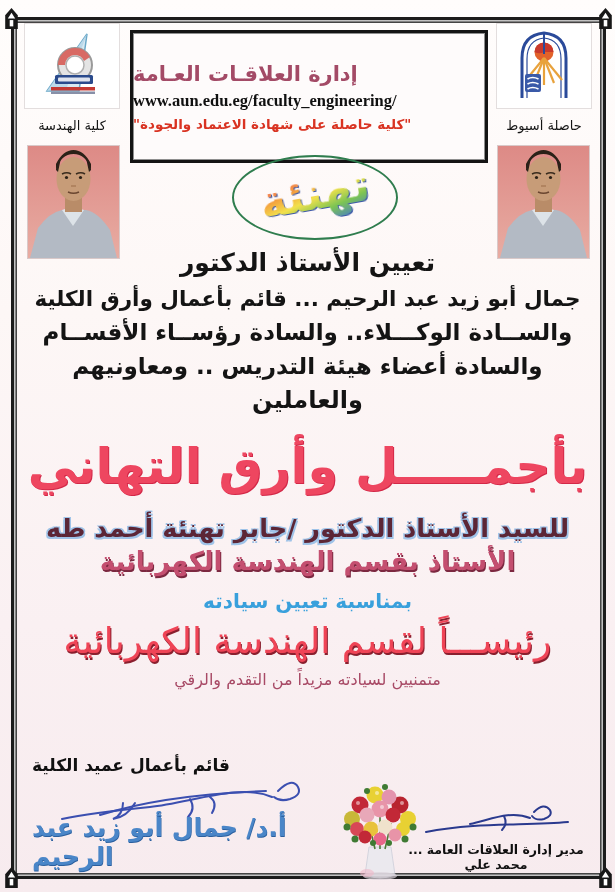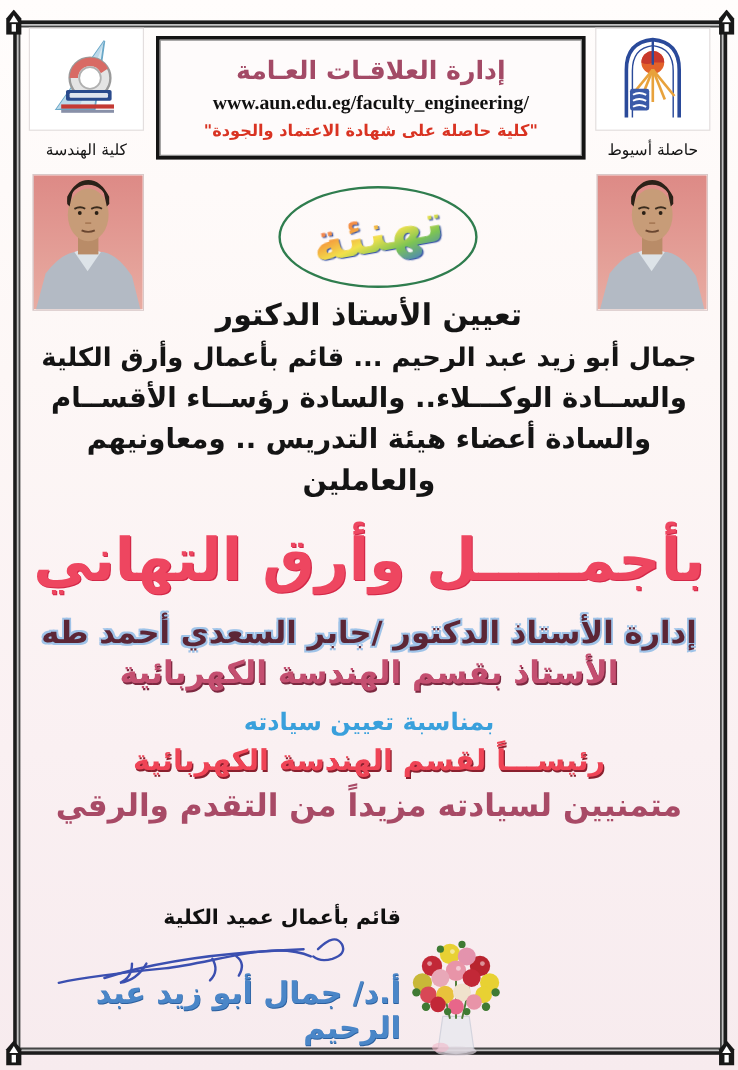--- a/index.html
+++ b/index.html
@@ -22,23 +22,23 @@
   .corner.br { right:2px; bottom:4px; }
 
   
   .logo-block { position:absolute; top:24px; width:104px; text-align:center; }
   .logo-block.left  { left:20px;  }
   .logo-block.right { left:492px; }
   .logo-canvas { width:94px; height:84px; margin:0 auto; background:#ffffff; box-shadow:0 0 0 1px #e3dede; display:flex; align-items:center; justify-content:center; }
   .logo-caption { font-size:13px; font-weight:normal; color:#141414; margin-top:10px; }
 
   .hdr-box {
-    position:absolute; left:130px; top:30px; width:358px; height:103px;
+    position:absolute; left:130px; top:30px; width:358px; height:133px;
     border:3px solid #141414; box-shadow: inset 0 0 0 1px #8f8f8f; background:#fefbfb;
-    display:flex; flex-direction:column; align-items:center; justify-content:center; gap:5px;
+    display:flex; flex-direction:column; align-items:flex-end; justify-content:center; gap:5px;
   }
   .hdr-title { color:#a34a66; font-size:21px; font-weight:bold; }
   .hdr-url   { font-family:"Liberation Serif","DejaVu Serif",serif; font-weight:bold; font-size:16.5px; color:#101010; direction:ltr; }
   .hdr-note  { color:#d93322; font-size:13.5px; font-weight:bold; }
 
   
   .photo { position:absolute; width:91px; height:112px; box-shadow:0 0 0 1px #d9c9c9; }
   .photo.left  { left:28px;  top:146px; }
   .photo.right { left:498px; top:146px; }
   .photo svg { display:block; width:100%; height:100%; }
@@ -64,26 +64,26 @@
   .t-vice     { font-size:23px; font-weight:bold; margin-bottom:8px; }
   .t-staff    { font-size:23px; font-weight:bold; margin-bottom:7px; }
   .t-workers  { font-size:24px; font-weight:bold; margin-bottom:24px; }
   .t-greeting { font-size:49px; font-weight:bold; color:#ee4660; margin-bottom:18px;
                 text-shadow:1px 1px 0 #d32848; }
   .t-recipient { font-size:25.5px; font-weight:bold; color:#5c2636; margin-bottom:3px;
                  text-shadow:-1.5px 1.5px 0 #9fc3e8, 1.5px -1.5px 0 #9fc3e8, 1.5px 1.5px 0 #9fc3e8, -1.5px -1.5px 0 #9fc3e8; }
   .t-rtitle   { font-size:26px; font-weight:bold; color:#c44f70; margin-bottom:13px;
                 text-shadow:1px 1.5px 0 #7c2840; }
   .t-occasion { font-size:20px; font-weight:bold; color:#39a0dc; margin-bottom:7px; }
-  .t-position { font-size:24px; font-weight:bold; color:#ef4456; margin-bottom:9px;
+  .t-position { font-size:36px; font-weight:normal; color:#ef4456; margin-bottom:9px;
                 text-shadow:1px 1.5px 0 #8a1f2e; }
-  .t-wish     { font-size:26px; font-weight:bold; color:#a84a66; }
-
-  
-  .sign-left { position:absolute; left:19px; top:755px; width:315px; text-align:right; }
+  .t-wish     { font-size:16px; font-weight:normal; color:#a84a66; }
+
+  
+  .sign-left { position:absolute; left:32px; top:755px; width:315px; text-align:left; }
   .dean-role { font-size:17px; font-weight:bold; color:#101010; }
   .sig-svg   { display:block; margin:-6px auto -14px; }
   .dean-name { font-size:25px; font-weight:bold; color:#4a86c8; text-shadow:0.5px 0.5px 0 #2a5f9e; }
 
   .flowers { position:absolute; left:327px; top:777px; width:106px; height:106px; }
   .flowers svg { display:block; width:100%; height:100%; }
 
   .sign-right { position:absolute; left:396px; top:798px; width:200px; text-align:center; }
   .pr-line { font-size:12.5px; font-weight:bold; color:#101010; margin-top:-6px; }
 </style>
@@ -216,21 +216,21 @@
     <span class="badge-word" dir="rtl">تهنئة</span>
   </div>
 
   <div class="content" dir="rtl">
     <div class="t-intro">تعيين الأستاذ الدكتور</div>
     <div class="t-dean">جمال أبو زيد عبد الرحيم ... قائم بأعمال وأرق الكلية</div>
     <div class="t-vice">والســادة الوكـــلاء.. والسادة رؤســاء الأقســام</div>
     <div class="t-staff">والسادة أعضاء هيئة التدريس .. ومعاونيهم</div>
     <div class="t-workers">والعاملين</div>
     <div class="t-greeting">بأجمـــــل وأرق التهاني</div>
-    <div class="t-recipient">إدارة الأستاذ الدكتور /جابر السعدي أحمد طه</div>
+    <div class="t-recipient">للسيد الأستاذ الدكتور /جابر تهنئة أحمد طه</div>
     <div class="t-rtitle">الأستاذ بقسم الهندسة الكهربائية</div>
     <div class="t-occasion">بمناسبة تعيين سيادته</div>
     <div class="t-position">رئيســـاً لقسم الهندسة الكهربائية</div>
     <div class="t-wish">متمنيين لسيادته مزيداً من التقدم والرقي</div>
   </div>
 
   <div class="sign-left" dir="rtl">
     <div class="dean-role">قائم بأعمال عميد الكلية</div>
     <svg class="sig-svg" width="300" height="58" viewBox="0 0 300 58">
       <g fill="none" stroke="#3b4fb0" stroke-width="2" stroke-linecap="round">
@@ -284,14 +284,25 @@
         <g fill="#ffffff" opacity="0.5">
             <circle cx="31" cy="26" r="2"></circle>
             <circle cx="50" cy="16" r="2"></circle>
             <circle cx="55" cy="30" r="2"></circle>
             <circle cx="75" cy="26" r="2"></circle>
           </g>
       </g>
     </svg>
   </div>
 
+  <div class="sign-right" dir="rtl">
+    <svg width="180" height="46" viewBox="0 0 180 46">
+      <g fill="none" stroke="#2a3a8e" stroke-width="2" stroke-linecap="round">
+        <path d="M128 14 q10 -10 16 -2 q3 6 -6 9 q-8 2 -12 -3"></path>
+        <path d="M124 20 C104 12 84 22 64 26"></path>
+        <path d="M20 34 C70 24 120 28 162 24"></path>
+        <path d="M98 18 q4 8 -2 14"></path>
+      </g>
+    </svg>
+    <div class="pr-line">مدير إدارة العلاقات العامة ... محمد علي</div>
+  </div>
 
 </div>
 
 </body></html>

